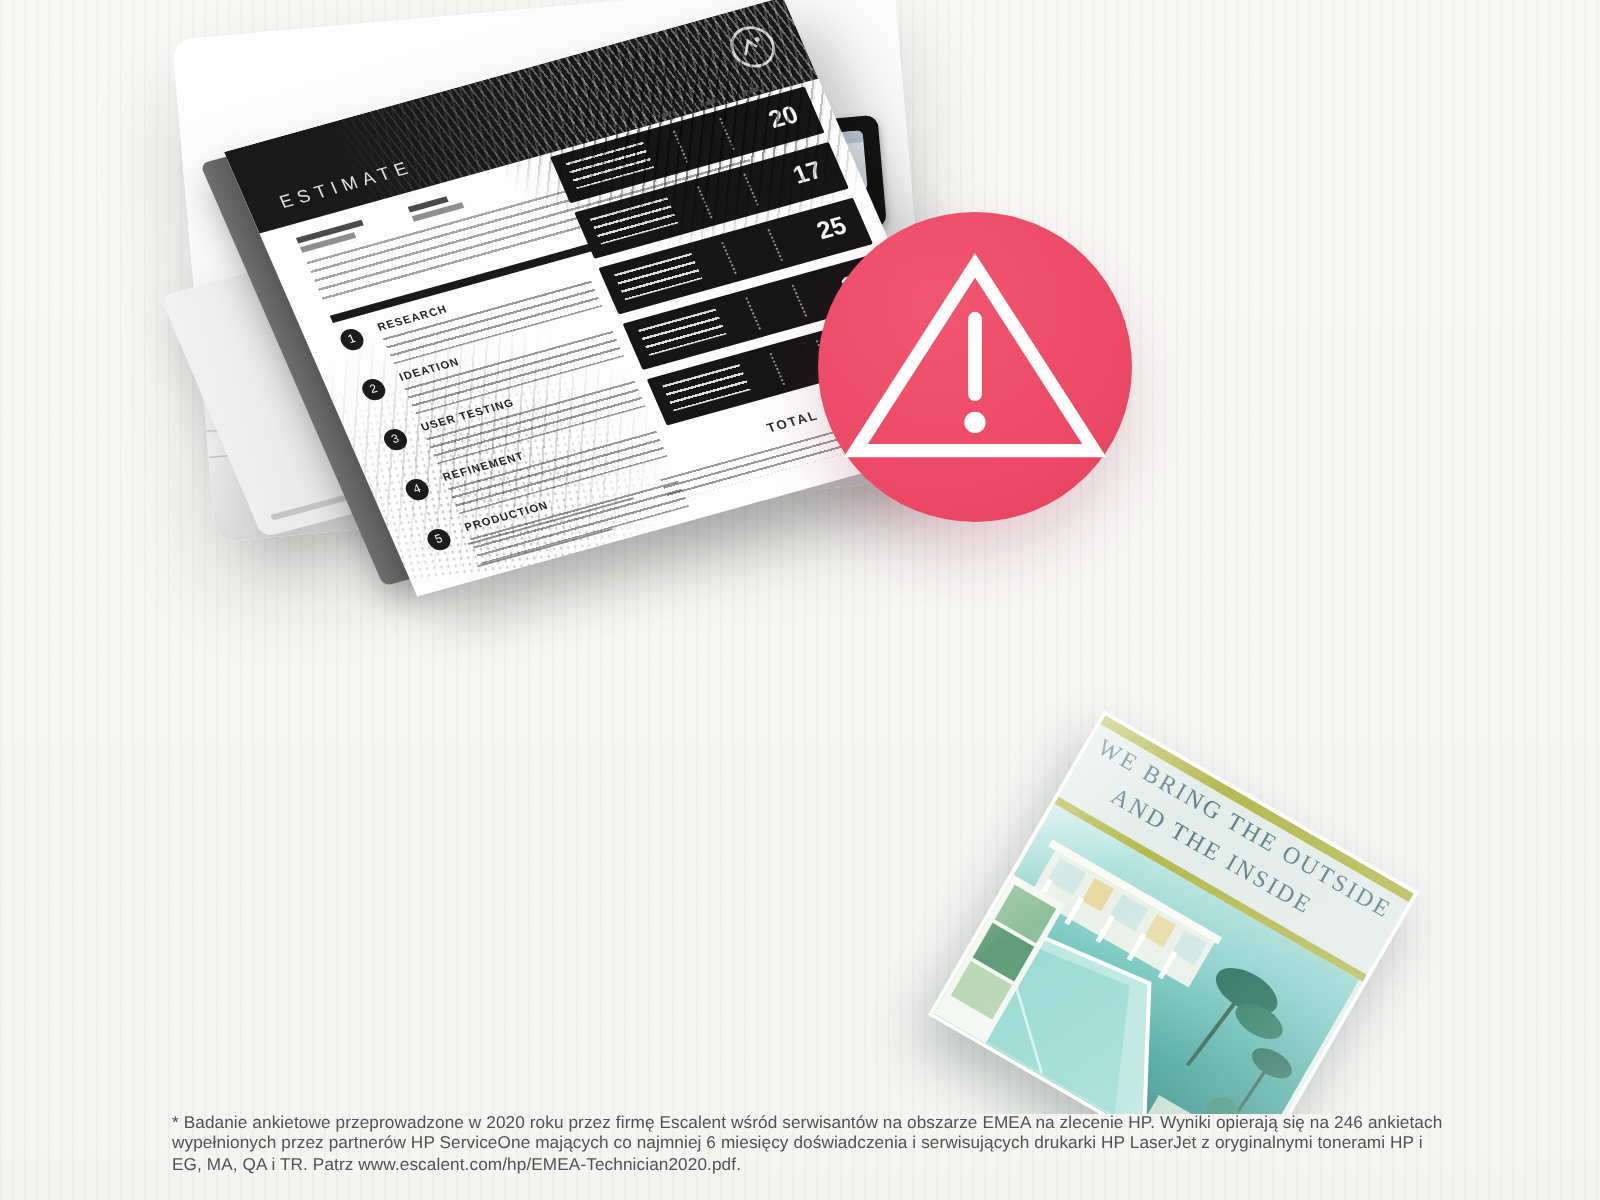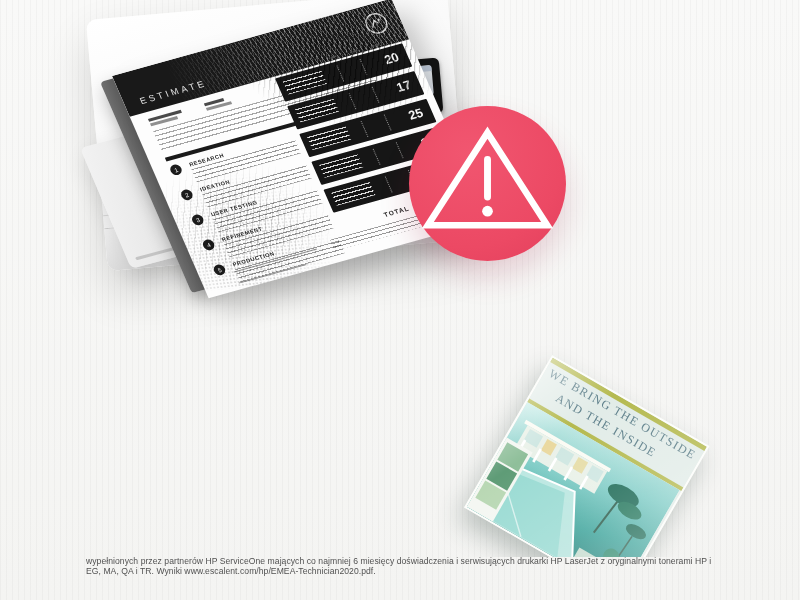--- a/index.html
+++ b/index.html
@@ -335,17 +335,18 @@
       <div class="mag-backpage">
           <i></i>
           <i></i>
           <i></i>
         </div>
       <div class="mag-sheen"></div>
     </div>
   </div>
 
   <div class="footnote">
+    <div>* Badanie ankietowe przeprowadzone w 2020 roku przez firmę Escalent wśród serwisantów na obszarze EMEA na zlecenie HP. Wyniki opierają się na 246 ankietach</div>
     <div>wypełnionych przez partnerów HP ServiceOne mających co najmniej 6 miesięcy doświadczenia i serwisujących drukarki HP LaserJet z oryginalnymi tonerami HP i</div>
-    <div>EG, MA, QA i TR. Wyniki www.escalent.com/hp/EMEA-Technician2020.pdf.</div>
+    <div>EG, MA, QA i TR. Patrz www.escalent.com/hp/EMEA-Technician2020.pdf.</div>
   </div>
 
 </div>
 
 </body></html>

